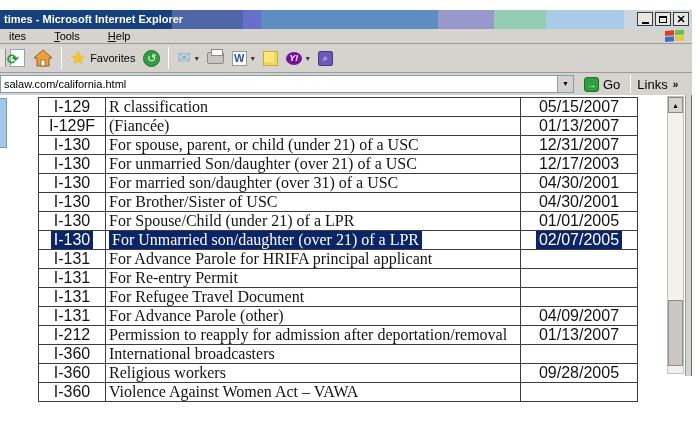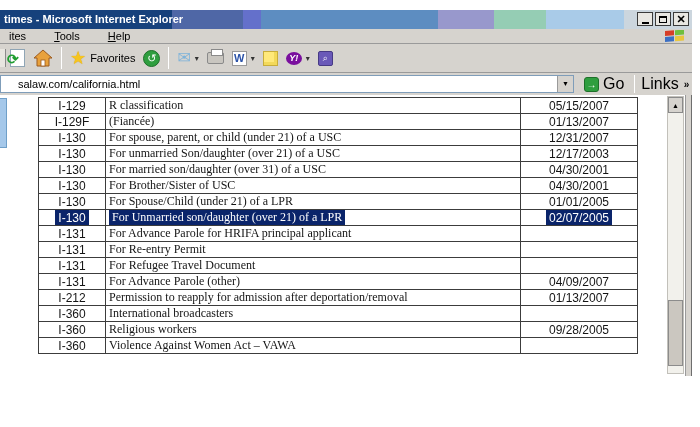--- a/index.html
+++ b/index.html
@@ -61,40 +61,40 @@
   .icon-note { width:15px; height:15px; background:#ffe97a; border:1px solid #c8ad3a;
     box-shadow:inset -3px -3px 0 #f3d95a; }
   .icon-yahoo { width:16px; height:13px; border-radius:50%; background:#7a0f9e; color:#fff; font-weight:bold;
     font-size:9px; display:flex; align-items:center; justify-content:center; font-style:italic; }
   .icon-companion { width:15px; height:15px; background:#6a59b8; border:1px solid #473a85; border-radius:2px;
     color:#fff; font-size:9px; display:flex; align-items:center; justify-content:center; }
 
   .addressbar { height:22px; background:#d6d3ce; display:flex; align-items:center; padding:2px 2px 2px 0; }
   .addr-input {
     position:relative; width:574px; height:18px; background:#fff; border:1px solid #7f9db9;
-    font-size:11px; line-height:16px; padding-left:17px; color:#000; overflow:hidden; white-space:nowrap;
+    font-size:11px; line-height:16px; padding-left:3px; color:#000; overflow:hidden; white-space:nowrap;
   }
   .addr-dd { position:absolute; right:0; top:0; width:16px; height:16px; background:#d6d3ce;
     border-left:1px solid #9a9a9a; font-size:7px; display:flex; align-items:center; justify-content:center; }
   .go-btn { display:flex; align-items:center; gap:4px; margin-left:6px; padding:1px 4px; }
   .go-icon { width:15px; height:15px; background:#2f9e3f; border:1px solid #1d7029; border-radius:3px;
     color:#fff; font-size:10px; font-weight:bold; display:flex; align-items:center; justify-content:center; }
-  .go-label, .links-label { font-size:16px; color:#000; }
+  .go-label, .links-label { font-size:13px; color:#000; }
   .addr-sep { width:1px; height:18px; background:#a2a09b; border-right:1px solid #fff; margin:0 6px; }
   .links-chevron { font-size:10px; font-weight:bold; margin-left:5px; }
 
   
   .content { position:relative; height:281px; background:#fff; }
   .right-frame { position:absolute; right:0; top:0; width:7px; height:100%; background:#d6d3ce;
     border-left:1px solid #9a9a9a; border-right:1px solid #6e6e6e; }
   .page-fragment { position:absolute; left:0; top:3px; width:7px; height:50px;
     background:#a5c8ea; border:1px solid #6f9fc8; border-left:none; }
 
   table.proc { position:absolute; left:38px; top:2px; border-collapse:collapse; table-layout:fixed;
-    font-size:12px; color:#141414; }
+    font-size:16px; color:#141414; }
   table.proc td { border:1px solid #3c3c3c; height:15px; overflow:hidden; white-space:nowrap; }
   td.col-form { width:67px; text-align:center; }
   td.col-desc { width:415px; text-align:left; padding-left:3px;font-family:Liberation Serif, serif; }
   td.col-date { width:117px; text-align:center; }
   .sel { background:#0a246a; color:#fff; padding:1px 3px; }
 
   .vscroll { position:absolute; right:8px; top:1px; width:17px; height:278px; background:#f2f1ec;
     border:1px solid #c2c0ba; }
   .sb-btn { position:absolute; left:0; top:0; width:15px; height:16px; background:#d6d3ce;
     border:1px solid #8a8a8a; display:flex; align-items:center; justify-content:center;

